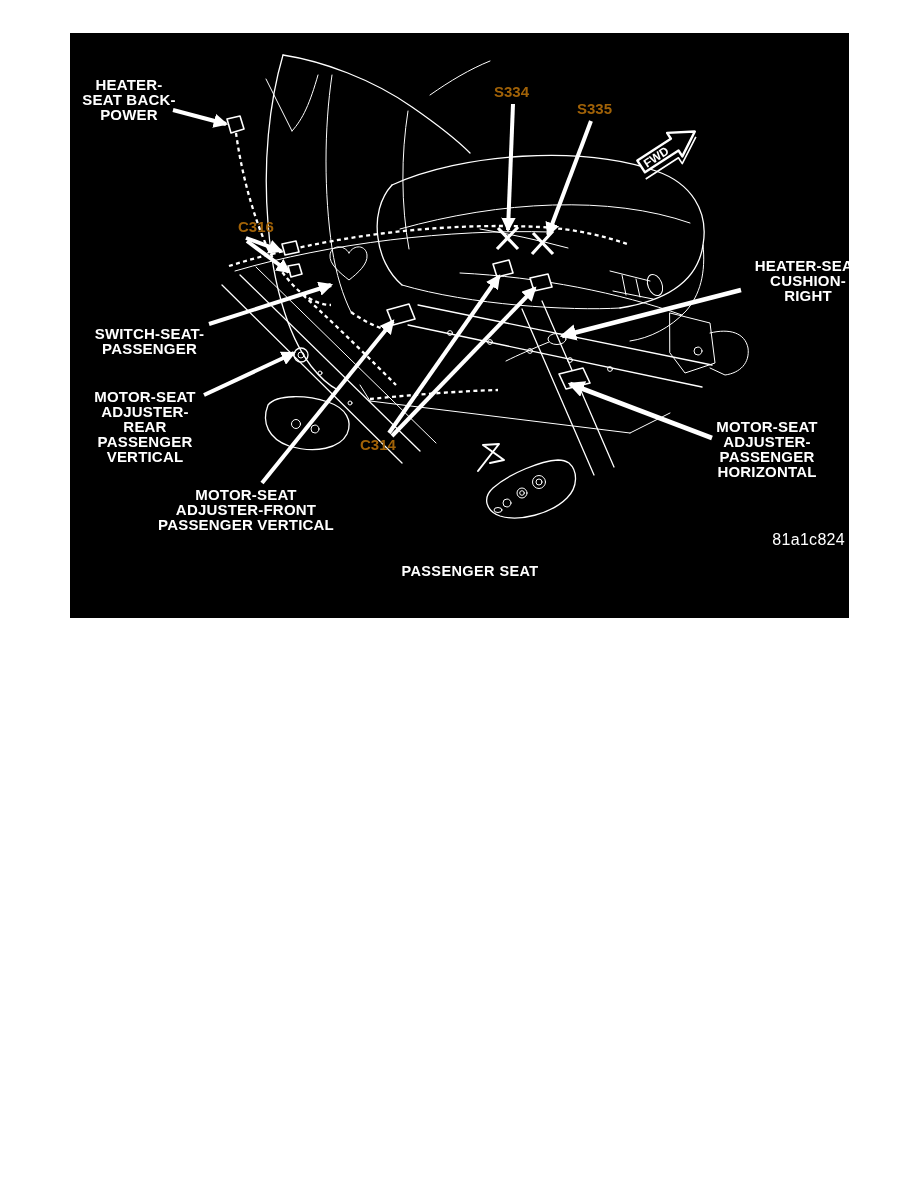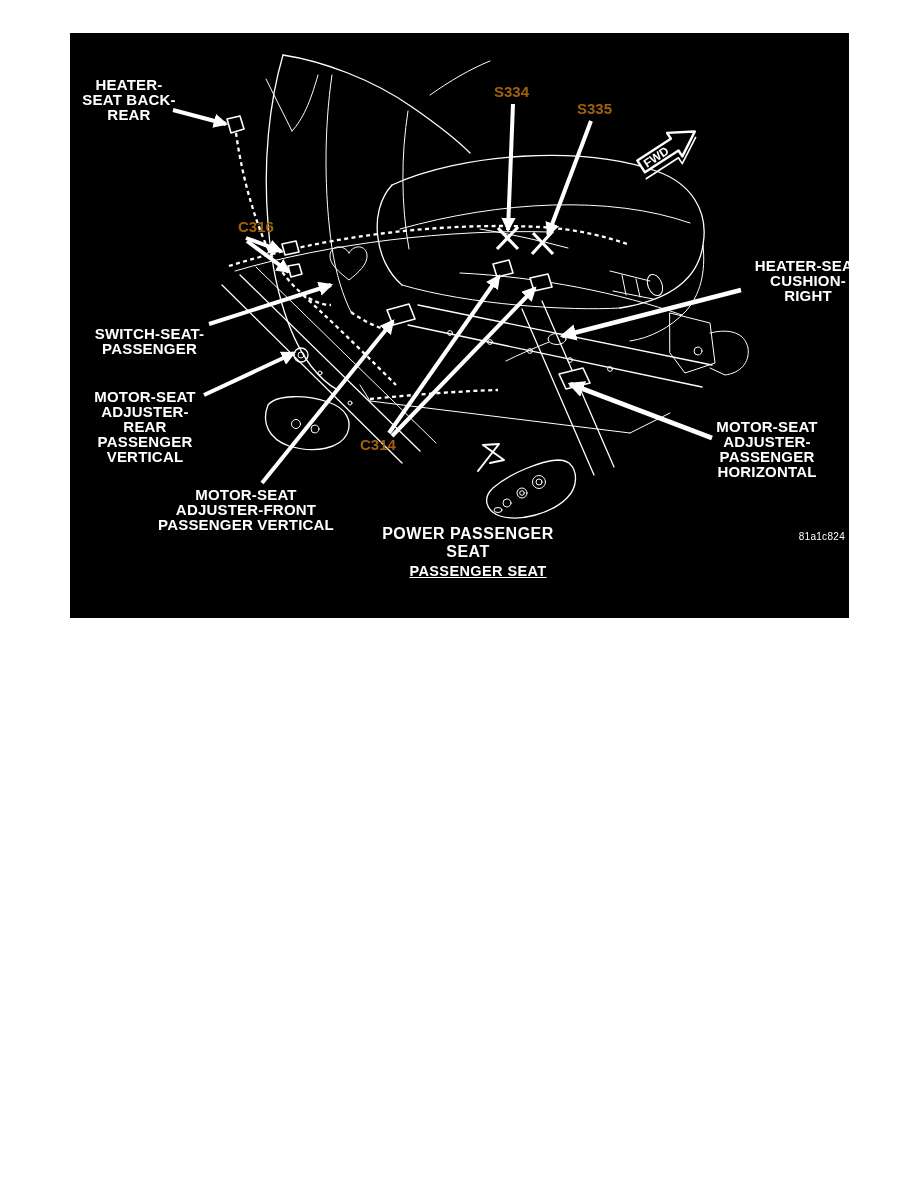--- a/index.html
+++ b/index.html
@@ -9,21 +9,21 @@
     background:#000;overflow:hidden;
   }
   .panel svg{position:absolute;left:0;top:0;}
   .callout{
     position:absolute;color:#fff;font-weight:bold;font-size:15px;line-height:15px;
     text-align:center;white-space:pre-line;letter-spacing:0.2px;
   }
   .tag{position:absolute;color:#a16207;font-weight:bold;font-size:15px;line-height:15px;white-space:pre-line;}
   .caption{position:absolute;color:#fff;font-weight:bold;font-size:16px;letter-spacing:0.5px;text-align:center;white-space:pre-line;}
   .subcaption{position:absolute;color:#fff;font-weight:bold;font-size:14.5px;letter-spacing:0.4px;text-align:center;white-space:pre-line;}
-  .figcode{position:absolute;color:#fff;font-size:10px;letter-spacing:0.3px;}
+  .figcode{position:absolute;color:#fff;font-size:16px;letter-spacing:0.3px;}
   
   .ln{fill:none;stroke:#fff;stroke-width:1.3;stroke-linecap:round;stroke-linejoin:round;}
   .ln2{fill:none;stroke:#fff;stroke-width:1;stroke-linecap:round;stroke-linejoin:round;}
   .dash{fill:none;stroke:#fff;stroke-width:2.3;stroke-dasharray:4 3.4;stroke-linecap:butt;}
   .arrow{fill:none;stroke:#fff;stroke-width:4;marker-end:url(#ah);}
   .arrow.thick{stroke-width:4.6;}
   .splice{fill:none;stroke:#fff;stroke-width:3.2;stroke-linecap:butt;}
   .conn{fill:#000;stroke:#fff;stroke-width:1.6;stroke-linejoin:round;}
 </style>
 </head>
@@ -147,21 +147,21 @@
 
     <g transform="translate(598,116) rotate(-33)">
       <path d="M-32,7 L8,7 L8,14 L32,0 L8,-14 L8,-7 L-32,-7 Z" fill="#000" stroke="#fff" stroke-width="2.4" stroke-linejoin="round"></path>
       <path d="M-35,13 L4,13 L4,20 L30,5" fill="none" stroke="#fff" stroke-width="1.6" stroke-linejoin="round"></path>
       <text x="-28" y="4.5" fill="#fff" font-size="12" font-weight="bold" font-family="Liberation Sans, sans-serif">FWD</text>
     </g>
   </svg>
 
   <div class="callout" style="left:4px;top:44px;width:110px;">HEATER-
 SEAT BACK-
-REAR</div>
+POWER</div>
 
   <div class="tag" style="left:424px;top:51px;">S334</div>
 
   <div class="tag" style="left:507px;top:68px;">S335</div>
 
   <div class="tag" style="left:168px;top:186px;">C316</div>
 
   <div class="callout" style="left:12px;top:293px;width:135px;">SWITCH-SEAT-
 PASSENGER</div>
 
@@ -179,18 +179,17 @@
 
   <div class="callout" style="left:634px;top:386px;width:126px;">MOTOR-SEAT
 ADJUSTER-
 PASSENGER
 HORIZONTAL</div>
 
   <div class="callout" style="left:80px;top:454px;width:192px;">MOTOR-SEAT
 ADJUSTER-FRONT
 PASSENGER VERTICAL</div>
 
-  <div class="caption" style="left:288px;top:492px;width:220px;">POWER PASSENGER SEAT</div>
 
-  <div class="subcaption" style="left:308px;top:530px;width:200px;text-decoration:underline;">PASSENGER SEAT</div>
+  <div class="subcaption" style="left:300px;top:530px;width:200px;">PASSENGER SEAT</div>
 
   <div class="figcode" style="right:4px;top:498px;">81a1c824</div>
 </div>
 
 </body></html>

